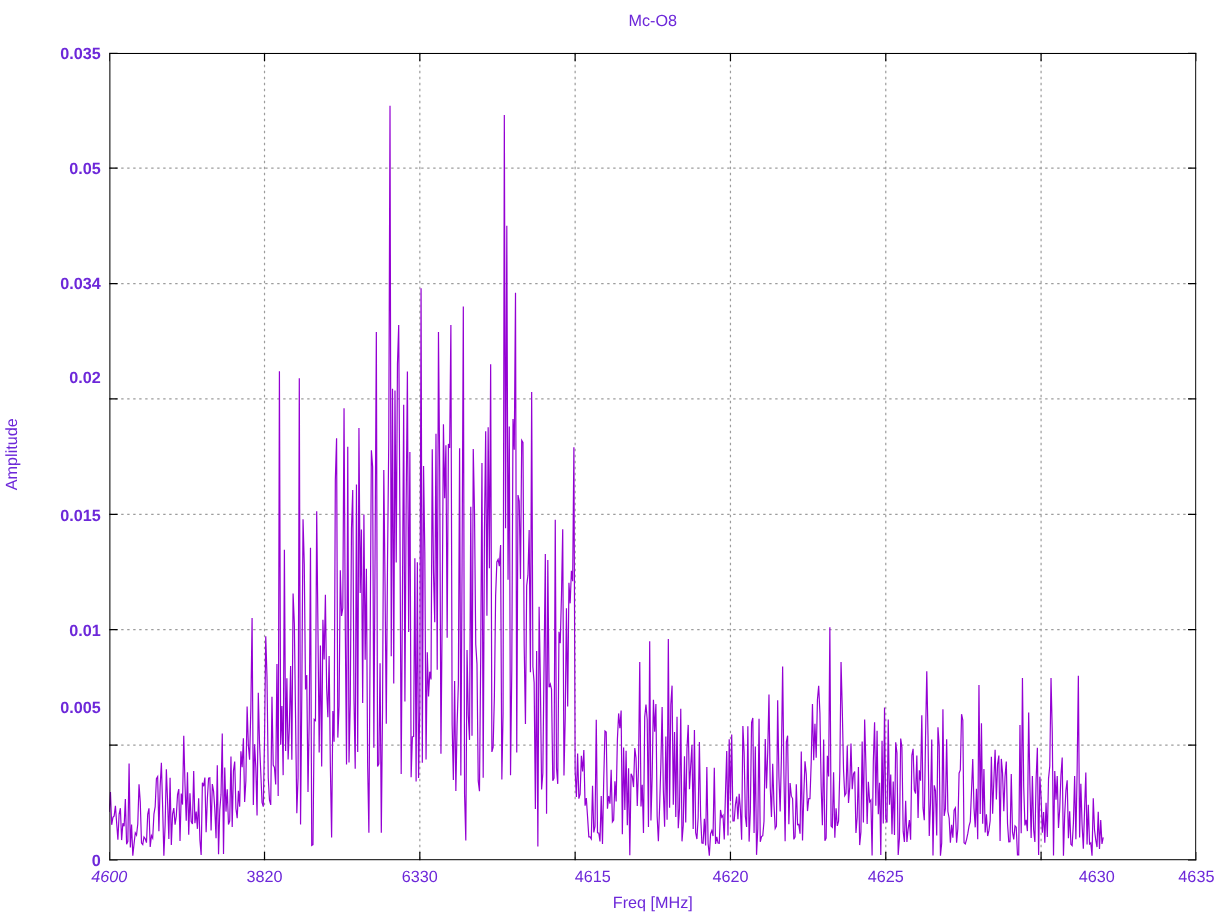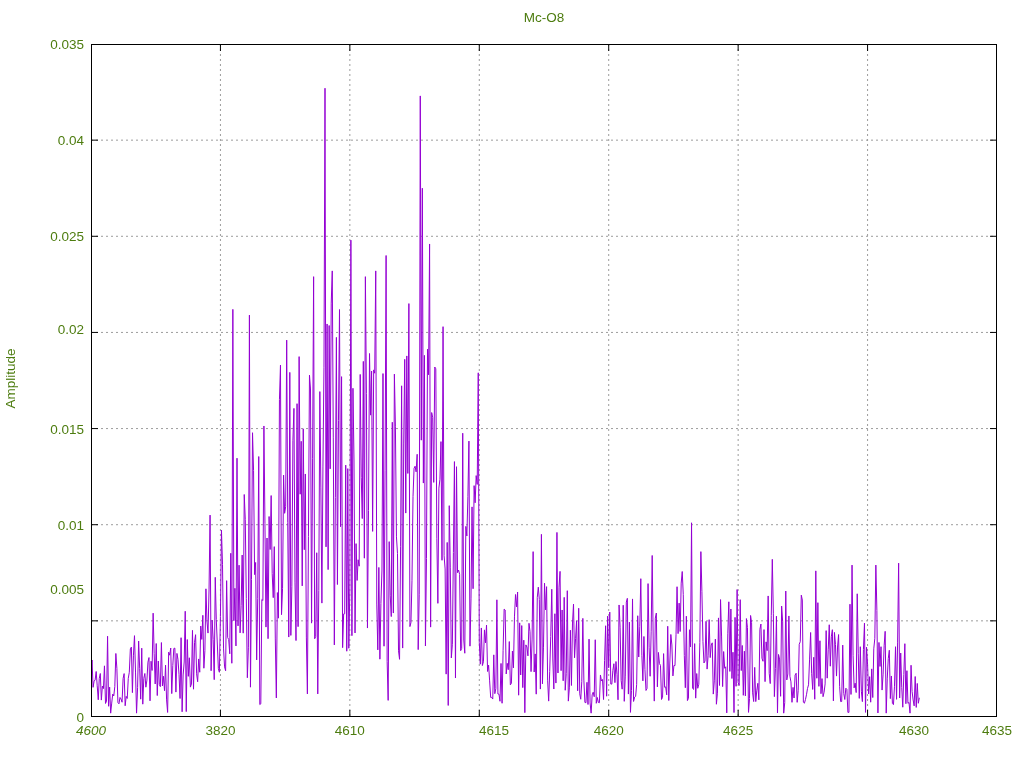--- a/index.html
+++ b/index.html
@@ -1,33 +1,34 @@
 <!DOCTYPE html>
 <html><head>
 <meta charset="utf-8">
 <style>
   html,body{margin:0;padding:0;background:#ffffff;}
   .screen{position:relative;width:1024px;height:768px;background:#ffffff;overflow:hidden;
-          font-family:"Liberation Sans","DejaVu Sans",sans-serif;color:#4d7c0f;}
+          font-family:"Liberation Sans","DejaVu Sans",sans-serif;color:#6d28d9;}
   .chart-title{position:absolute;left:94px;top:10px;width:900px;text-align:center;
                font-size:13.5px;}
   .x-label{position:absolute;left:94px;top:745px;width:900px;text-align:center;font-size:13.5px;}
   .y-label{position:absolute;left:-60px;top:371px;width:140px;text-align:center;
            font-size:13.5px;transform:rotate(-90deg);}
   .plot-wrap{position:absolute;left:91px;top:44px;width:906px;height:673px;}
   .tick-label{position:absolute;font-size:13.5px;line-height:15px;white-space:nowrap;}
   .xtick{width:90px;text-align:center;top:723px;}
-  .ytick{width:70px;text-align:right;left:14px;}
+  .ytick{width:70px;text-align:right;left:14px;font-weight:bold;}
 </style>
 </head>
 <body>
 
 <div class="screen">
   <div class="chart-title">Mc-O8</div>
   <div class="y-label">Amplitude</div>
+  <div class="x-label">Freq [MHz]</div>
   <div class="plot-wrap">
     <svg id="plot-svg" width="906" height="673" viewBox="0 0 906 673">
         <line x1="129.42857142857142" y1="0" x2="129.42857142857142" y2="673" stroke="#9c9c9c" stroke-width="1" stroke-dasharray="2 3"></line>
         <line x1="258.85714285714283" y1="0" x2="258.85714285714283" y2="673" stroke="#9c9c9c" stroke-width="1" stroke-dasharray="2 3"></line>
         <line x1="388.2857142857143" y1="0" x2="388.2857142857143" y2="673" stroke="#9c9c9c" stroke-width="1" stroke-dasharray="2 3"></line>
         <line x1="517.7142857142857" y1="0" x2="517.7142857142857" y2="673" stroke="#9c9c9c" stroke-width="1" stroke-dasharray="2 3"></line>
         <line x1="647.1428571428571" y1="0" x2="647.1428571428571" y2="673" stroke="#9c9c9c" stroke-width="1" stroke-dasharray="2 3"></line>
         <line x1="776.5714285714286" y1="0" x2="776.5714285714286" y2="673" stroke="#9c9c9c" stroke-width="1" stroke-dasharray="2 3"></line>
         <line x1="0" y1="576.8571428571429" x2="906" y2="576.8571428571429" stroke="#9c9c9c" stroke-width="1" stroke-dasharray="2 3"></line>
         <line x1="0" y1="480.7142857142857" x2="906" y2="480.7142857142857" stroke="#9c9c9c" stroke-width="1" stroke-dasharray="2 3"></line>
@@ -67,30 +68,30 @@
         <line x1="906" y1="96.14285714285722" x2="899" y2="96.14285714285722" stroke="#000000" stroke-width="1"></line>
         <line x1="0" y1="0" x2="7" y2="0" stroke="#000000" stroke-width="1"></line>
         <line x1="906" y1="0" x2="899" y2="0" stroke="#000000" stroke-width="1"></line>
         <path d="M0.00 632.62L1.04 616.00L2.07 643.34L3.11 637.14L4.14 635.94L5.18 627.49L6.21 641.83L7.25 655.77L8.28 634.37L9.32 629.53L10.35 656.08L11.39 642.05L12.43 644.62L13.46 621.85L14.50 659.46L15.53 657.10L16.57 592.24L17.60 662.28L18.64 643.14L19.67 669.15L20.71 659.08L21.74 650.05L22.78 651.93L23.81 642.64L24.85 609.48L25.89 624.46L26.92 658.58L27.96 659.84L28.99 653.47L30.03 654.96L31.06 658.23L32.10 634.55L33.13 629.59L34.17 661.76L35.20 652.37L36.24 654.48L37.28 634.39L38.31 628.26L39.35 604.83L40.38 603.12L41.42 648.63L42.45 611.16L43.49 591.67L44.52 628.09L45.56 669.15L46.59 643.67L47.63 597.03L48.67 624.31L49.70 655.16L50.74 604.18L51.77 660.17L52.81 634.45L53.84 629.47L54.88 643.19L55.91 636.08L56.95 618.17L57.98 613.55L59.02 656.84L60.05 617.25L61.09 626.47L62.13 569.17L63.16 609.76L64.20 639.97L65.23 599.53L66.27 651.56L67.30 617.02L68.34 640.57L69.37 642.65L70.41 598.55L71.44 642.00L72.48 632.28L73.52 646.70L74.55 621.20L75.59 655.88L76.62 668.43L77.66 608.20L78.69 611.19L79.73 604.00L80.76 649.60L81.80 621.44L82.83 604.48L83.87 604.12L84.91 648.10L85.94 609.42L86.98 615.37L88.01 630.28L89.05 654.51L90.08 593.70L91.12 667.79L92.15 630.97L93.19 618.01L94.22 567.24L95.26 667.60L96.29 595.55L97.33 632.34L98.37 613.78L99.40 643.12L100.44 640.00L101.47 586.37L102.51 645.21L103.54 598.38L104.58 590.70L105.61 629.81L106.65 637.77L107.68 614.94L108.72 628.22L109.76 582.06L110.79 595.42L111.83 571.30L112.86 624.23L113.90 606.68L114.93 544.82L115.97 577.16L117.00 589.08L118.04 545.93L119.07 471.10L120.11 626.74L121.15 576.17L122.18 595.48L123.22 635.66L124.25 533.33L125.29 575.55L126.32 600.03L127.36 624.65L128.39 628.25L129.43 572.67L130.46 486.16L131.50 520.30L132.53 604.11L133.57 622.88L134.61 626.75L135.64 536.65L136.68 593.54L137.71 595.55L138.75 609.79L139.78 509.29L140.82 619.25L141.85 265.35L142.89 576.71L143.92 544.31L144.96 601.94L146.00 414.20L147.03 581.89L148.07 521.19L149.10 588.87L150.14 561.67L151.17 511.04L152.21 589.16L153.24 450.51L154.28 475.32L155.31 554.52L156.35 633.76L157.39 603.82L158.42 271.12L159.46 643.18L160.49 535.39L161.53 388.73L162.56 426.30L163.60 530.60L164.63 518.47L165.67 615.92L166.70 554.69L167.74 412.54L168.77 660.54L169.81 659.85L170.85 555.47L171.88 556.49L172.92 381.98L173.95 479.37L174.99 583.09L176.02 494.01L177.06 594.68L178.09 472.51L179.13 505.51L180.16 451.55L181.20 529.68L182.24 553.65L183.27 502.64L184.31 594.95L185.34 653.96L186.38 548.59L187.41 574.18L188.45 355.62L189.48 321.12L190.52 570.67L191.55 544.34L192.59 431.14L193.63 469.32L194.66 462.70L195.70 296.12L196.73 478.30L197.77 593.06L198.80 328.39L199.84 591.41L200.87 542.28L201.91 396.27L202.94 364.40L203.98 538.10L205.01 596.57L206.05 359.68L207.09 582.65L208.12 312.62L209.16 450.22L210.19 397.30L211.23 541.88L212.26 384.80L213.30 505.70L214.33 429.97L215.37 593.07L216.40 649.93L217.44 492.39L218.48 331.16L219.51 344.98L220.55 579.13L221.58 414.19L222.62 232.67L223.65 594.75L224.69 592.60L225.72 508.74L226.76 649.93L227.79 546.35L228.83 347.58L229.87 443.09L230.90 559.12L231.94 422.95L232.97 323.19L234.01 44.23L235.04 502.86L236.08 279.96L237.11 525.62L238.15 281.52L239.18 424.83L240.22 259.14L241.25 226.90L242.29 393.89L243.33 600.95L244.36 453.47L245.40 293.39L246.43 540.50L247.47 376.69L248.50 265.54L249.54 482.68L250.57 332.65L251.61 603.66L252.64 569.93L253.68 569.77L254.72 421.15L255.75 607.21L256.79 424.61L257.82 604.29L258.86 543.01L259.89 196.13L260.93 591.69L261.96 344.28L263.00 416.02L264.03 588.98L265.07 499.61L266.11 536.45L267.14 515.75L268.18 522.18L269.21 330.45L270.25 433.28L271.28 474.55L272.32 317.40L273.35 514.20L274.39 232.67L275.42 349.64L276.46 584.04L277.49 466.56L278.53 309.50L279.57 371.15L280.60 327.07L281.64 487.38L282.67 325.90L283.71 329.23L284.74 226.90L285.78 560.06L286.81 605.89L287.85 523.43L288.88 615.18L289.92 559.46L290.96 526.03L291.99 329.55L293.03 602.22L294.06 426.19L295.10 211.51L296.13 617.38L297.17 656.39L298.20 497.62L299.24 551.79L300.27 572.57L301.31 378.25L302.35 569.05L303.38 330.14L304.42 382.83L305.45 492.87L306.49 509.44L307.52 606.77L308.56 615.32L309.59 502.81L310.63 341.80L311.66 604.07L312.70 399.97L313.73 315.33L314.77 469.08L315.81 311.95L316.84 429.45L317.88 259.59L318.91 582.58L319.95 578.54L320.98 536.82L322.02 452.47L323.05 424.28L324.09 422.21L325.12 427.85L326.16 410.27L327.20 605.64L328.23 550.26L329.27 51.92L330.30 396.16L331.34 144.21L332.37 439.07L333.41 311.39L334.44 602.01L335.48 514.57L336.51 305.19L337.55 330.75L338.59 199.98L339.62 583.11L340.66 368.55L341.69 373.61L342.73 438.40L343.76 323.00L344.80 324.77L345.83 494.27L346.87 559.33L347.90 444.13L348.94 435.29L349.97 397.62L351.01 516.29L352.05 282.66L353.08 511.67L354.12 524.96L355.15 630.14L356.19 498.44L357.22 661.46L358.26 461.66L359.29 523.15L360.33 613.90L361.36 600.32L362.40 508.41L363.44 417.60L364.47 634.03L365.51 422.71L366.54 528.70L367.58 526.01L368.61 530.34L369.65 606.72L370.68 604.39L371.72 389.21L372.75 596.05L373.79 609.24L374.83 482.41L375.86 491.97L376.90 452.53L377.93 397.10L378.97 602.16L380.00 554.86L381.04 462.88L382.07 544.72L383.11 441.63L384.14 458.79L385.18 431.62L386.21 440.41L387.25 328.81L388.29 598.37L389.32 620.18L390.36 583.96L391.39 621.56L392.43 617.80L393.46 585.89L394.50 598.83L395.53 581.09L396.57 627.48L397.60 621.12L398.64 636.87L399.68 653.42L400.71 653.38L401.75 655.06L402.78 610.85L403.82 649.68L404.85 644.54L405.89 555.81L406.92 649.99L407.96 650.12L408.99 657.27L410.03 619.43L411.07 659.25L412.10 606.32L413.14 565.11L414.17 566.00L415.21 629.94L416.24 619.30L417.28 625.69L418.31 597.54L419.35 640.87L420.38 639.37L421.42 607.06L422.45 623.90L423.49 572.15L424.53 550.51L425.56 562.86L426.60 548.05L427.63 651.20L428.67 578.86L429.70 630.96L430.74 581.59L431.77 643.60L432.81 596.20L433.84 668.66L434.88 600.88L435.92 602.99L436.95 611.88L437.99 579.31L439.02 587.63L440.06 627.62L441.09 595.06L442.13 507.63L443.16 628.02L444.20 609.92L445.23 650.16L446.27 553.40L447.31 543.18L448.34 555.54L449.38 645.07L450.41 490.33L451.45 639.80L452.48 603.14L453.52 539.21L454.55 565.85L455.59 542.67L456.62 636.20L457.66 657.11L458.69 627.61L459.73 592.61L460.77 545.24L461.80 614.98L462.84 645.03L463.87 569.73L464.91 639.06L465.94 488.41L466.98 629.03L468.01 543.17L469.05 527.37L470.08 626.68L471.12 565.98L472.16 636.79L473.19 553.35L474.23 646.28L475.26 629.64L476.30 546.70L477.33 657.11L478.37 643.90L479.40 586.22L480.44 641.47L481.47 579.96L482.51 560.08L483.55 613.77L484.58 594.36L485.62 576.83L486.65 646.80L487.69 564.24L488.72 649.81L489.76 655.24L490.79 637.30L491.83 574.37L492.86 636.14L493.90 658.43L494.93 658.72L495.97 638.31L497.01 660.49L498.04 595.10L499.08 658.95L500.11 669.15L501.15 650.90L502.18 648.19L503.22 652.72L504.25 595.74L505.29 659.28L506.32 653.47L507.36 658.51L508.40 658.78L509.43 630.98L510.47 637.03L511.50 635.50L512.54 655.52L513.57 616.70L514.61 581.76L515.64 652.23L516.68 572.13L517.71 623.78L518.75 568.08L519.79 640.06L520.82 640.12L521.86 626.42L522.89 619.73L523.93 638.65L524.96 617.51L526.00 630.53L527.03 655.79L528.07 560.96L529.10 583.18L530.14 636.38L531.17 645.16L532.21 561.22L533.25 657.34L534.28 632.14L535.32 558.14L536.35 554.32L537.39 650.08L538.42 578.15L539.46 668.39L540.49 646.52L541.53 554.93L542.56 657.45L543.60 653.16L544.64 652.36L545.67 640.38L546.71 571.76L547.74 613.03L548.78 582.63L549.81 534.70L550.85 611.25L551.88 636.86L552.92 592.47L553.95 625.63L554.99 646.48L556.03 644.49L557.06 539.60L558.10 603.23L559.13 632.26L560.17 587.18L561.20 511.48L562.24 600.00L563.27 657.12L564.31 574.14L565.34 569.03L566.38 642.85L567.41 608.45L568.45 619.48L569.49 621.45L570.52 655.47L571.56 653.30L572.59 609.61L573.63 643.26L574.66 642.93L575.70 650.81L576.73 582.26L577.77 656.50L578.80 619.02L579.84 590.48L580.88 600.98L581.91 631.91L582.95 621.50L583.98 621.57L585.02 590.77L586.05 542.73L587.09 589.61L588.12 559.14L589.16 587.50L590.19 539.13L591.23 527.52L592.27 550.62L593.30 611.39L594.34 643.74L595.37 572.21L596.41 656.60L597.44 654.39L598.48 585.74L599.51 603.03L600.55 478.79L601.58 644.40L602.62 645.41L603.65 599.61L604.69 654.15L605.73 629.54L606.76 644.29L607.80 640.25L608.83 598.66L609.87 507.63L610.90 547.35L611.94 597.45L612.97 618.97L614.01 617.03L615.04 577.32L616.08 625.10L617.12 611.79L618.15 575.65L619.19 613.60L620.22 601.01L621.26 598.84L622.29 650.08L623.33 636.83L624.36 595.14L625.40 660.24L626.43 649.21L627.47 573.91L628.51 641.47L629.54 555.58L630.58 592.95L631.61 642.60L632.65 607.56L633.68 624.25L634.72 622.80L635.75 668.89L636.79 589.80L637.82 557.81L638.86 627.43L639.89 564.99L640.93 634.49L641.97 608.24L643.00 668.57L644.04 573.39L645.07 642.30L646.11 545.56L647.14 638.49L648.18 641.45L649.21 555.67L650.25 626.59L651.28 601.47L652.32 651.30L653.36 607.20L654.39 651.85L655.43 574.58L656.46 583.53L657.50 668.39L658.53 654.59L659.57 571.47L660.60 578.73L661.64 648.86L662.67 657.56L663.71 623.38L664.75 657.57L665.78 646.87L666.82 639.31L667.85 655.84L668.89 585.33L669.92 580.05L670.96 614.29L671.99 617.26L673.03 585.59L674.06 637.64L675.10 597.89L676.13 606.67L677.17 551.95L678.21 629.25L679.24 639.58L680.28 571.48L681.31 515.33L682.35 569.21L683.38 652.62L684.42 624.67L685.45 572.19L686.49 668.99L687.52 610.46L688.56 615.08L689.60 652.30L690.63 562.05L691.67 577.76L692.70 669.15L693.74 658.59L694.77 547.03L695.81 635.95L696.84 629.98L697.88 571.96L698.91 632.28L699.95 637.86L700.99 658.32L702.02 643.38L703.06 654.02L704.09 631.10L705.13 629.25L706.16 658.33L707.20 646.38L708.23 600.32L709.27 597.67L710.30 551.17L711.34 556.06L712.37 658.22L713.41 659.20L714.45 655.64L715.48 650.76L716.52 644.40L717.55 640.81L718.59 615.11L719.62 588.51L720.66 629.33L721.69 645.45L722.73 613.29L723.76 655.27L724.80 526.86L725.84 634.26L726.87 558.68L727.91 642.35L728.94 596.76L729.98 649.73L731.01 634.60L732.05 652.69L733.08 648.23L734.12 639.92L735.15 586.62L736.19 634.16L737.23 605.79L738.26 580.76L739.30 622.20L740.33 592.75L741.37 585.69L742.40 656.89L743.44 588.41L744.47 600.50L745.51 632.08L746.54 603.06L747.58 590.57L748.61 642.42L749.65 657.59L750.69 657.49L751.72 601.10L752.76 649.50L753.79 655.51L754.83 644.22L755.86 645.35L756.90 668.39L757.93 668.39L758.97 560.20L760.00 650.45L761.04 521.09L762.08 611.28L763.11 643.84L764.15 639.16L765.18 648.59L766.22 549.79L767.25 609.81L768.29 654.38L769.32 602.73L770.36 647.25L771.39 657.62L772.43 605.43L773.47 579.15L774.50 668.39L775.54 603.20L776.57 620.41L777.61 649.91L778.64 632.67L779.68 658.19L780.71 624.88L781.75 653.54L782.78 604.83L783.82 594.32L784.85 521.09L785.89 566.63L786.93 668.96L787.96 598.45L789.00 622.44L790.03 602.69L791.07 646.07L792.10 630.17L793.14 601.80L794.17 587.32L795.21 669.15L796.24 634.85L797.28 614.59L798.32 606.23L799.35 654.60L800.39 631.98L801.42 659.47L802.46 660.63L803.49 642.24L804.53 602.72L805.56 655.32L806.60 598.90L807.63 519.17L808.67 653.99L809.71 609.06L810.74 643.44L811.78 663.21L812.81 630.60L813.85 599.69L814.88 659.73L815.92 626.69L816.95 659.30L817.99 658.44L819.02 669.15L820.06 621.24L821.09 647.49L822.13 655.98L823.17 661.89L824.20 632.53L825.24 663.42L826.27 639.44L827.31 659.29L828.34 653.77" fill="none" stroke="#9400d3" stroke-width="1"></path>
         <rect x="0.5" y="0.5" width="905" height="672" fill="none" stroke="#000000" stroke-width="1"></rect>
       </svg>
   </div>
   <div id="xtick-labels">
       <div class="tick-label xtick" style="left: 46px; font-style: italic;">4600</div>
       <div class="tick-label xtick" style="left: 175.429px;">3820</div>
-      <div class="tick-label xtick" style="left: 304.857px;">4610</div>
+      <div class="tick-label xtick" style="left: 304.857px;">6330</div>
       <div class="tick-label xtick" style="left: 449px;">4615</div>
       <div class="tick-label xtick" style="left: 563.714px;">4620</div>
       <div class="tick-label xtick" style="left: 693.143px;">4625</div>
       <div class="tick-label xtick" style="left: 869px;">4630</div>
       <div class="tick-label xtick" style="left: 952px;">4635</div>
     </div>
   <div id="ytick-labels">
       <div class="tick-label ytick" style="top: 710px;">0</div>
       <div class="tick-label ytick" style="top: 582px;">0.005</div>
       <div class="tick-label ytick" style="top: 517.714px;">0.01</div>
       <div class="tick-label ytick" style="top: 421.571px;">0.015</div>
-      <div class="tick-label ytick" style="top: 322px;">0.02</div>
-      <div class="tick-label ytick" style="top: 229.286px;">0.025</div>
-      <div class="tick-label ytick" style="top: 133.143px;">0.04</div>
+      <div class="tick-label ytick" style="top: 307px;">0.02</div>
+      <div class="tick-label ytick" style="top: 229.286px;">0.034</div>
+      <div class="tick-label ytick" style="top: 133.143px;">0.05</div>
       <div class="tick-label ytick" style="top: 37px;">0.035</div>
     </div>
 </div>
 
 </body></html>

